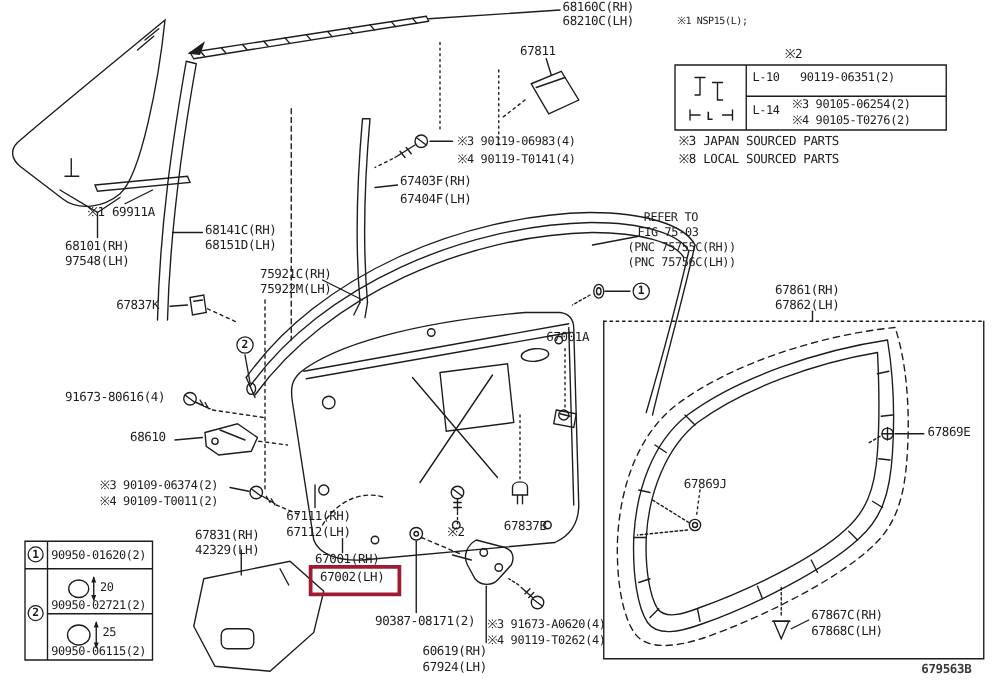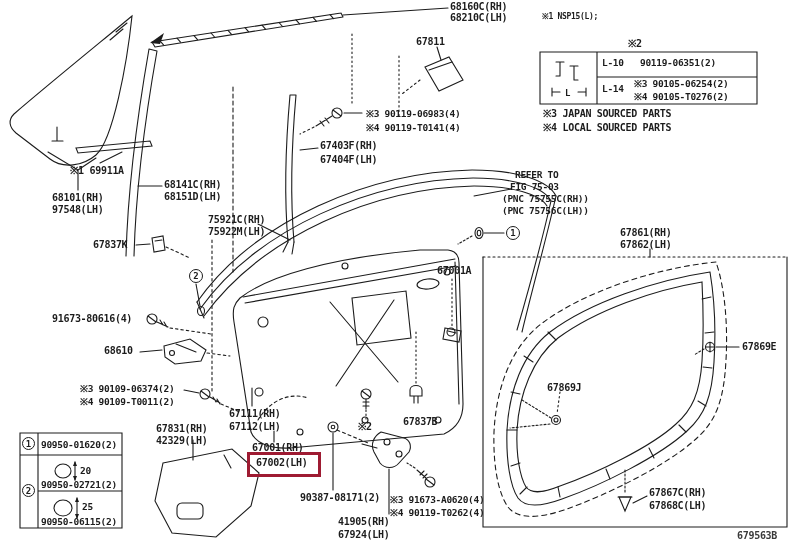--- a/index.html
+++ b/index.html
@@ -1,19 +1,19 @@
 <!DOCTYPE html>
 <html><head>
 <meta charset="utf-8">
 <style>
   html,body{margin:0;padding:0;background:#fff;}
   .stage{position:relative;width:796px;height:549px;background:#fff;overflow:hidden;
          font-family:"DejaVu Sans Mono",monospace;color:#1c1c1c;}
   .stage svg{position:absolute;left:0;top:0;}
-  .lbl{position:absolute;font-weight:bold;font-size:10px;line-height:11px;white-space:nowrap;letter-spacing:-0.3px;}
+  .lbl{position:absolute;font-weight:normal;font-size:10px;line-height:11px;white-space:nowrap;letter-spacing:-0.3px;}
   .sm{font-size:9.5px;}
   .note{font-size:8px;line-height:10px;letter-spacing:-0.3px;text-align:center;}
   .circ{position:absolute;width:14px;height:14px;border:1.4px solid #1c1c1c;border-radius:50%;
         font-size:9px;font-weight:bold;display:flex;align-items:center;justify-content:center;background:#fff;box-sizing:border-box;}
   .hl{position:absolute;border:3px solid #9e1b32;background:transparent;}
   .figcode{position:absolute;font-weight:bold;font-size:10px;color:#3a3a3a;letter-spacing:-0.3px;}
 </style>
 </head>
 <body>
 
@@ -247,21 +247,21 @@
   <span class="lbl" style="left:156px;top:423px">67831(RH)</span>
   <span class="lbl" style="left:156px;top:435px">42329(LH)</span>
   <span class="lbl" style="left:229px;top:408px">67111(RH)</span>
   <span class="lbl" style="left:229px;top:421px">67112(LH)</span>
   <span class="lbl" style="left:252px;top:442px">67001(RH)</span>
   <div class="hl" style="left:247px;top:452px;width:68px;height:19px"></div>
   <span class="lbl" style="left:256px;top:457px">67002(LH)</span>
   <span class="lbl" style="left:300px;top:492px">90387-08171(2)</span>
   <span class="lbl sm" style="left:390px;top:494px">※3 91673-A0620(4)</span>
   <span class="lbl sm" style="left:390px;top:507px">※4 90119-T0262(4)</span>
-  <span class="lbl" style="left:338px;top:516px">41905(RH)</span>
+  <span class="lbl" style="left:338px;top:516px">60619(RH)</span>
   <span class="lbl" style="left:338px;top:529px">67924(LH)</span>
   <span class="lbl" style="left:403px;top:416px">67837B</span>
   <span class="lbl" style="left:358px;top:421px">※2</span>
   <span class="lbl sm" style="left:515px;top:169px">REFER TO</span>
   <span class="lbl sm" style="left:510px;top:181px">FIG 75-03</span>
   <span class="lbl sm" style="left:502px;top:193px">(PNC 75755C(RH))</span>
   <span class="lbl sm" style="left:502px;top:205px">(PNC 75756C(LH))</span>
   <span class="lbl" style="left:437px;top:265px">67001A</span>
   <span class="lbl" style="left:620px;top:227px">67861(RH)</span>
   <span class="lbl" style="left:620px;top:239px">67862(LH)</span>
@@ -271,21 +271,21 @@
   <span class="lbl" style="left:649px;top:500px">67868C(LH)</span>
 
   <span class="lbl note" style="left:542px;top:12px">※1 NSP15(L);</span>
   <span class="lbl" style="left:628px;top:38px">※2</span>
   <span class="lbl sm" style="left:602px;top:57px">L-10</span>
   <span class="lbl sm" style="left:640px;top:57px">90119-06351(2)</span>
   <span class="lbl sm" style="left:602px;top:83px">L-14</span>
   <span class="lbl sm" style="left:634px;top:78px">※3 90105-06254(2)</span>
   <span class="lbl sm" style="left:634px;top:91px">※4 90105-T0276(2)</span>
   <span class="lbl" style="left:543px;top:108px">※3 JAPAN SOURCED PARTS</span>
-  <span class="lbl" style="left:543px;top:122px">※4 LOCAL SOURCED PARTS</span>
+  <span class="lbl" style="left:543px;top:122px">※8 LOCAL SOURCED PARTS</span>
 
   <span class="lbl sm" style="left:41px;top:439px">90950-01620(2)</span>
   <span class="lbl sm" style="left:80px;top:465px">20</span>
   <span class="lbl sm" style="left:41px;top:479px">90950-02721(2)</span>
   <span class="lbl sm" style="left:82px;top:501px">25</span>
   <span class="lbl sm" style="left:41px;top:516px">90950-06115(2)</span>
 
   <span class="circ" style="left:506px;top:226px">1</span>
   <span class="circ" style="left:189px;top:269px">2</span>
   <span class="circ" style="left:22px;top:437px;width:13px;height:13px">1</span>

